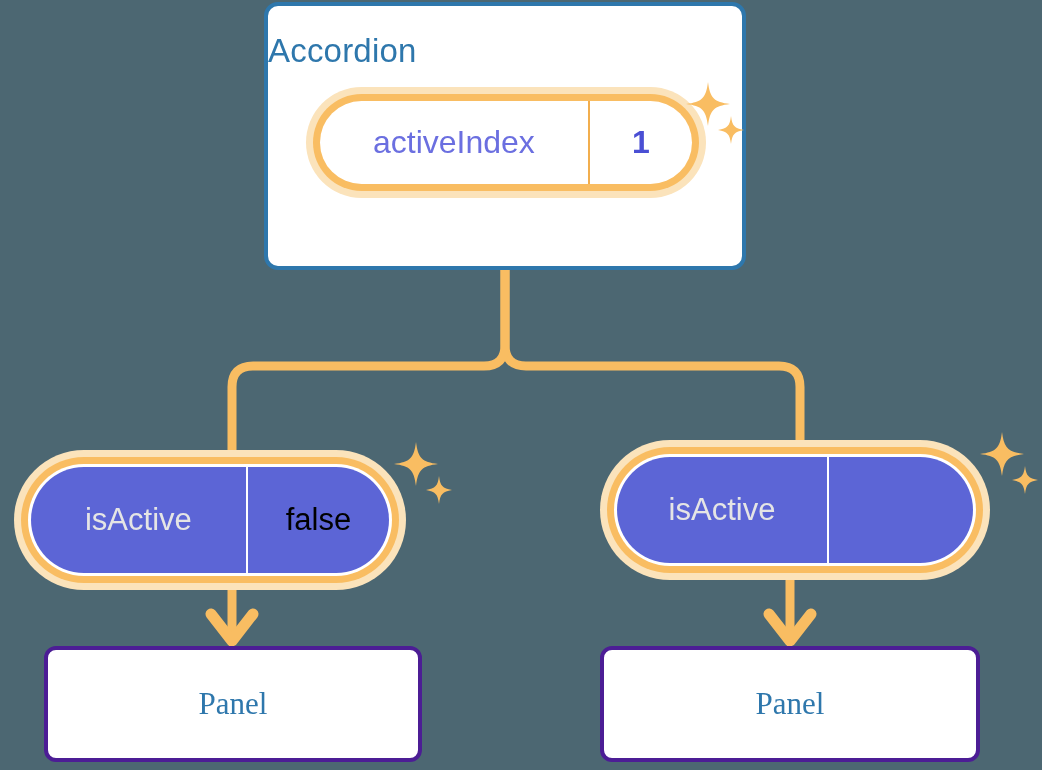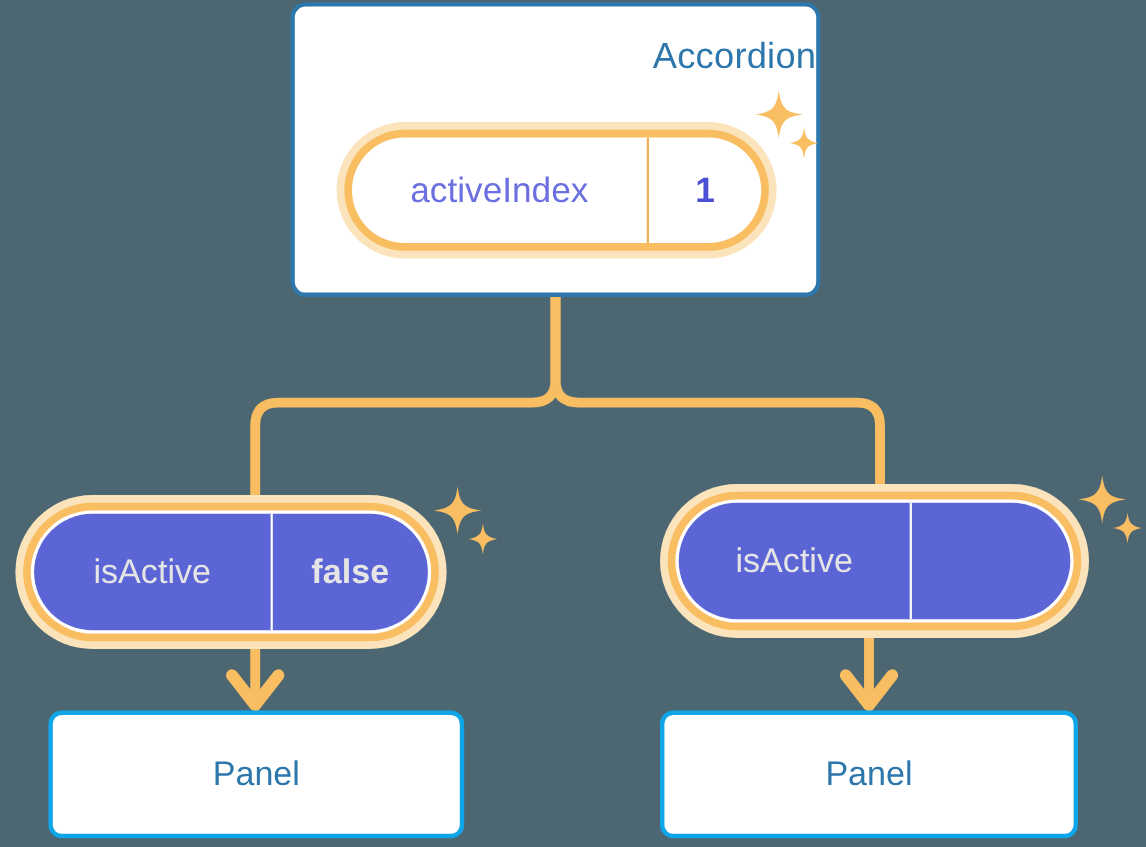--- a/index.html
+++ b/index.html
@@ -47,23 +47,23 @@
   #root-card {
     left: 264px;
     top: 2px;
     width: 482px;
     height: 268px;
   }
 
   .card-title {
     position: absolute;
     left: 0;
-    right: 0;
+    right: 12px;
     top: 26px;
-    text-align: right;
+    text-align: left;
     font-size: 33px;
     color: #2e77ac;
     letter-spacing: .2px;
     white-space: nowrap;
   }
 
   
   .pill-wrap {
     position: absolute;
     z-index: 4;
@@ -117,42 +117,43 @@
 
   .pill-divider { flex: 0 0 2px; align-self: stretch; }
 
   
   .light .pill-cell.key   { font-size: 32px; color: #6b6fe0; font-weight: 400; }
   .light .pill-cell.value { font-size: 32px; color: #4a4fd4; font-weight: 700; }
   .light .pill-divider    { background: #f2ae4e; }
 
   
   .solid .pill-cell.key   { font-size: 31px; color: #e5e5e5; font-weight: 400; }
-  .solid .pill-cell.value { font-size: 31px; color: #e5e5e5; font-weight: 700; }
+  .solid .pill-cell.value { font-size: 31px; color: #000000; font-weight: 400; }
   .solid .pill-divider    { background: #ffffff; }
 
   
-  #pill-root   { left: 306px; top:  111px; width: 400px; height: 124px; }
+  #pill-root   { left: 306px; top:  87px; width: 400px; height: 111px; }
   #pill-left   { left:  14px; top: 450px; width: 392px; height: 140px; }
   #pill-right  { left: 600px; top: 440px; width: 390px; height: 140px; }
 
   #pill-root   .pill-cell.key { flex: 0 0 72%; }
   #pill-left   .pill-cell.key { flex: 0 0 60%; }
   #pill-right  .pill-cell.key { flex: 0 0 59%; }
 
   
   .panel-box {
     position: absolute;
     background: #ffffff;
-    border: 4px solid #0ea5e9;
+    border: 4px solid #4c1d95;
     border-radius: 12px;
     display: flex;
     align-items: center;
     justify-content: center;
     z-index: 3;
+    font-family: Liberation Serif, serif;
   }
 
   .panel-label {
     font-size: 31px;
     color: #2e77ac;
     white-space: nowrap;
   }
 
   #panel-left  { left:  44px; top: 646px; width: 378px; height: 116px; }
   #panel-right { left: 600px; top: 646px; width: 380px; height: 116px; }

